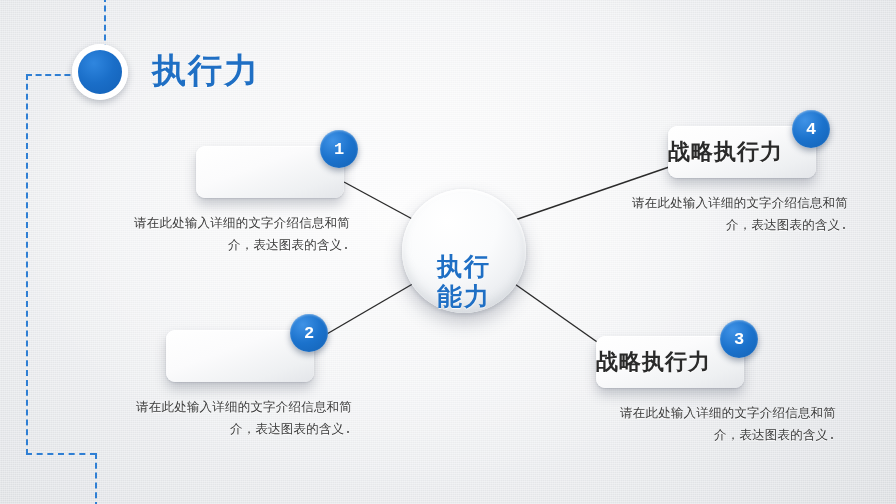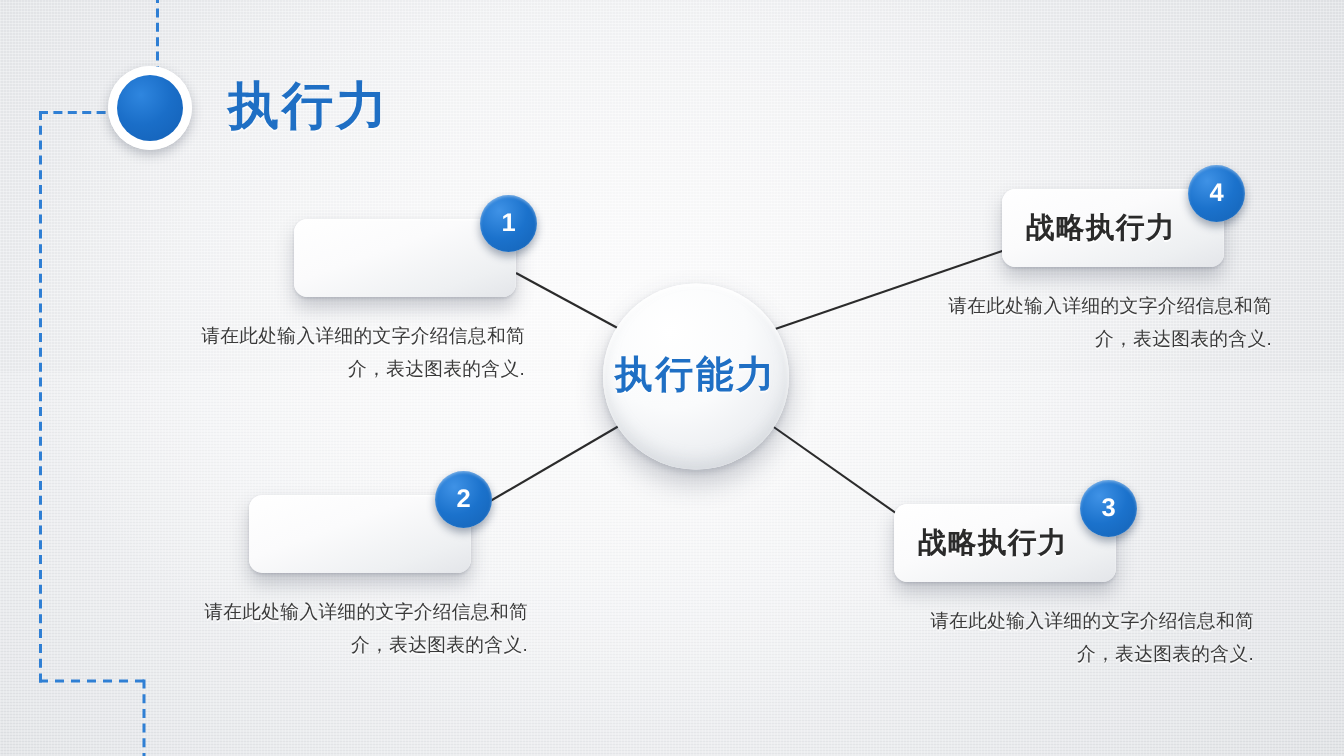--- a/index.html
+++ b/index.html
@@ -5,21 +5,21 @@
   html, body {
     margin: 0;
     padding: 0;
     background: #dfe1e4;
   }
   .slide {
     position: relative;
     width: 896px;
     height: 504px;
     overflow: hidden;
-    font-family: Liberation Sans, sans-serif;
+    font-family: Liberation Mono, monospace;
     background:
       radial-gradient(ellipse 780px 520px at 46% 40%, #fbfbfc 0%, #f2f3f5 38%, #e4e6e9 72%, #d7dadd 100%);
   }
   
   .noise {
     position: absolute;
     inset: 0;
     pointer-events: none;
     opacity: .55;
     background-image:
@@ -96,23 +96,23 @@
     width: 124px; height: 124px;
     border-radius: 50%;
     background:
       radial-gradient(circle at 36% 26%, #ffffff 0%, #fafbfc 42%, #eceef1 72%, #dfe2e6 100%);
     box-shadow:
       0 9px 18px rgba(60,70,90,.28),
       0 2px 4px rgba(60,70,90,.18),
       inset 0 2px 3px rgba(255,255,255,.95),
       inset 0 -6px 10px rgba(150,158,170,.22);
     display: flex;
-    flex-direction: row;
+    flex-direction: column;
     align-items: center;
-    justify-content: center;
+    justify-content: flex-end;
     line-height: 1.18;
   }
   .hub-line {
     font-size: 25px;
     font-weight: 700;
     letter-spacing: 2px;
     color: #1f6fc4;
     text-shadow: 0 1px 1px rgba(255,255,255,.85);
   }
 
@@ -136,22 +136,21 @@
     content: "";
     position: absolute;
     left: 0; top: -9px;
     width: 62px; height: 14px;
     background: linear-gradient(160deg, #ffffff 0%, #f7f8f9 60%, #eceef1 100%);
     border-radius: 7px 7px 0 0;
     box-shadow: 0 -2px 5px rgba(60,70,90,.14);
     z-index: -1;
   }
   .node-label {
-    padding-left: 16px;
-    font-size: 19px;
+    font-size: 22px;
     font-weight: 700;
     letter-spacing: 1px;
     color: #2a2a2a;
     text-shadow: 0 1px 0 rgba(255,255,255,.9);
     white-space: nowrap;
   }
   .badge {
     position: absolute;
     width: 38px; height: 38px;
     border-radius: 50%;

